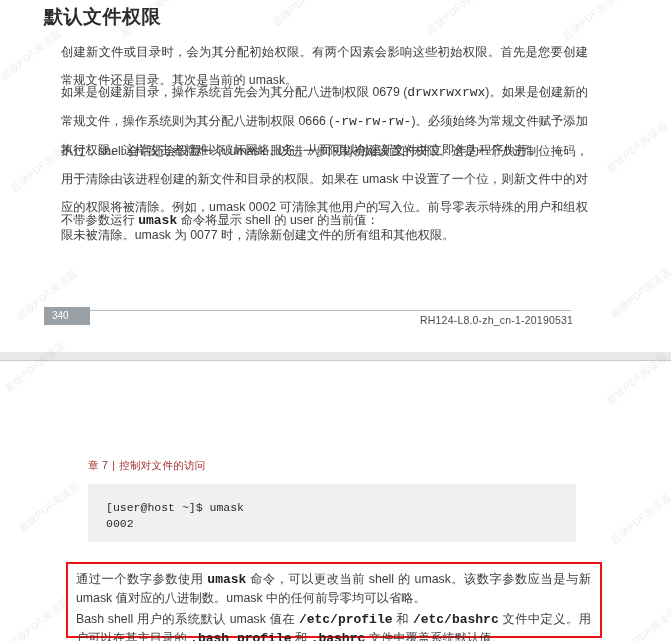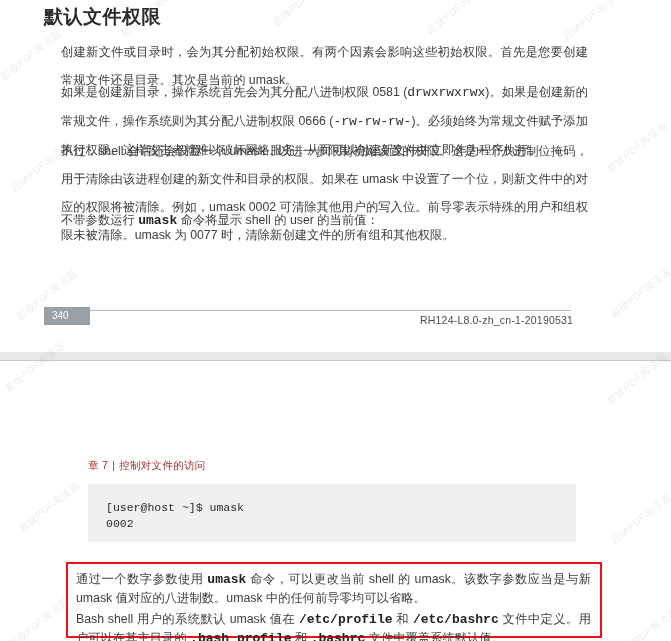--- a/index.html
+++ b/index.html
@@ -193,21 +193,21 @@
 
 <div class="page">
 
   <div class="upper">
 
     <div class="doc-title">默认文件权限</div>
 
     <div class="body-text p1">创建新文件或目录时，会为其分配初始权限。有两个因素会影响这些初始权限。首先是您要创建常规文件还是目录。其次是当前的 umask。</div>
 
     <div class="body-text p2">
-      <span>如果是创建新目录，操作系统首先会为其分配八进制权限 0581 (</span><span class="mono">drwxrwxrwx</span><span>)。如果是创建新的常规文件，操作系统则为其分配八进制权限 0666 (</span><span class="mono">-rw-rw-rw-</span><span>)。必须始终为常规文件赋予添加执行权限。这样攻击者就难以破坏网络服务，从而可以创建新文件并立即作为程序执行。</span>
+      <span>如果是创建新目录，操作系统首先会为其分配八进制权限 0679 (</span><span class="mono">drwxrwxrwx</span><span>)。如果是创建新的常规文件，操作系统则为其分配八进制权限 0666 (</span><span class="mono">-rw-rw-rw-</span><span>)。必须始终为常规文件赋予添加执行权限。这样攻击者就难以破坏网络服务，从而可以创建新文件并立即作为程序执行。</span>
     </div>
 
     <div class="body-text p3">不过，shell 会话还会设置一个 umask，以进一步限制初始设置的权限。这是一个八进制位掩码，用于清除由该进程创建的新文件和目录的权限。如果在 umask 中设置了一个位，则新文件中的对应的权限将被清除。例如，umask 0002 可清除其他用户的写入位。前导零表示特殊的用户和组权限未被清除。umask 为 0077 时，清除新创建文件的所有组和其他权限。</div>
 
     <div class="body-text p4">
       <span>不带参数运行 </span><span class="mono bold">umask</span><span> 命令将显示 shell 的 user 的当前值：</span>
     </div>
 
     <div class="footer-rule"></div>
     <div class="page-num-box"></div>

